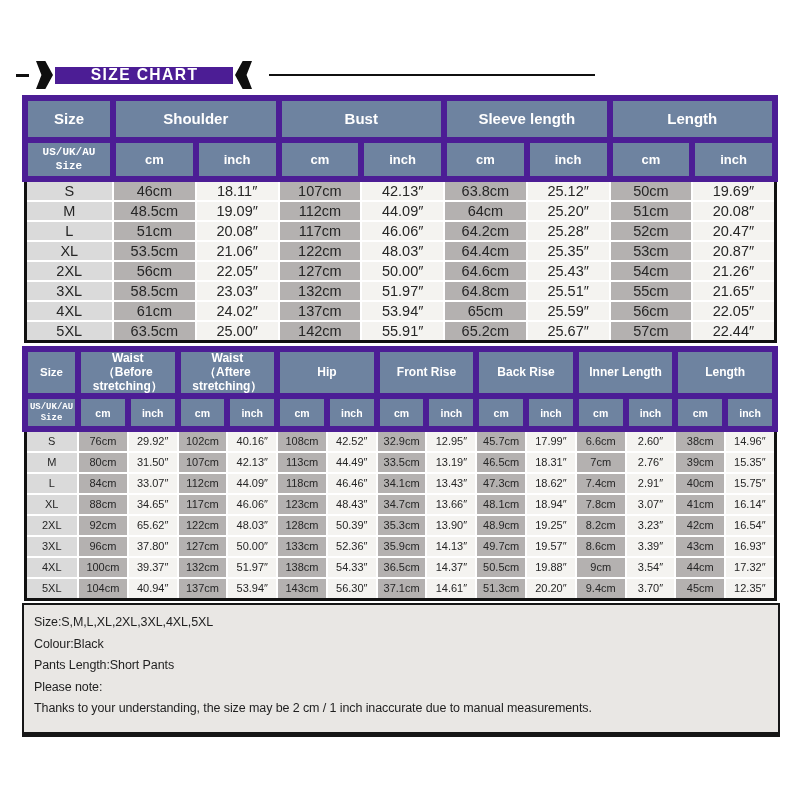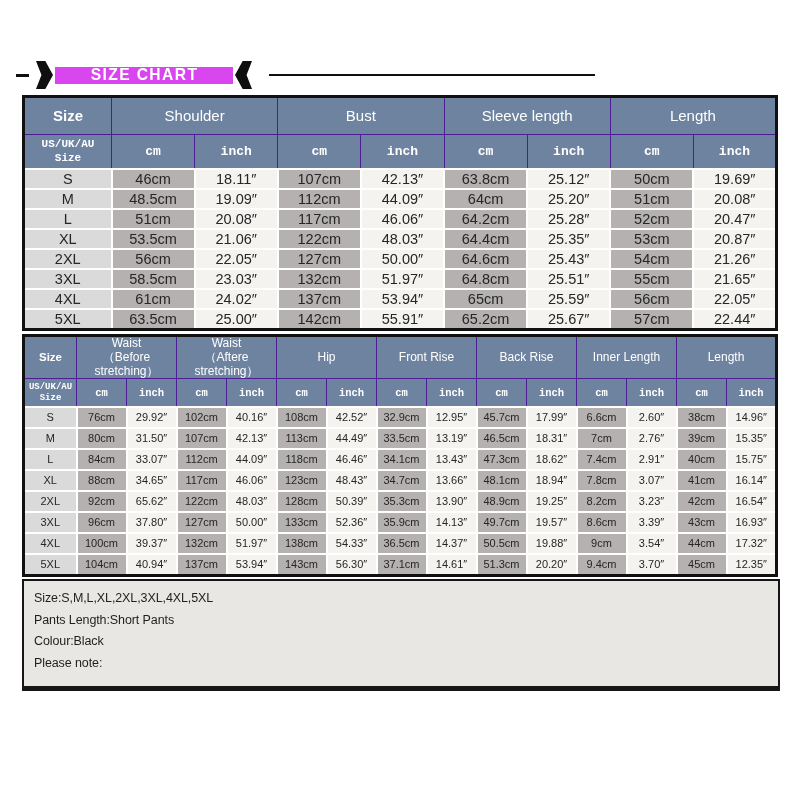--- a/index.html
+++ b/index.html
@@ -8,39 +8,39 @@
     font-family:"Liberation Sans", sans-serif;color:#1c1c1c;
     overflow:hidden;
   }
   
   .banner{display:flex;align-items:center;height:34px;margin:58px 0 0 16px;}
   .banner .dash{width:13px;height:3px;background:#101010;margin-right:7px;flex:none;}
   .fold{width:17px;height:28px;background:#0f0f0f;flex:none;}
   .fold-r{clip-path:polygon(0 0,55% 0,100% 50%,55% 100%,0 100%,32% 50%);margin-right:2px;}
   .fold-l{clip-path:polygon(100% 0,45% 0,0 50%,45% 100%,100% 100%,68% 50%);margin-left:2px;}
   .ribbon{
-    width:178px;height:17px;background:#d946ef;color:#fff;
+    width:178px;height:17px;background:#4c1d95;color:#fff;
     display:flex;align-items:center;justify-content:center;flex:none;
   }
   .ribbon span{font-size:17px;font-weight:bold;letter-spacing:1.5px;transform:scaleX(.92);white-space:nowrap;}
   .banner .line{width:326px;height:2px;background:#101010;margin-left:17px;flex:none;}
 
   
   table.size-table{
     border-collapse:collapse;table-layout:fixed;
     margin:3px 0 0 22px;width:756px;
     border:3px solid #111;
   }
   .size-table th{
-    background:#6e83a0;color:#ffffff;border:1px solid #4c1d95;
+    background:#6e83a0;color:#ffffff;border:6px solid #4c1d95;
     padding:0;vertical-align:middle;
   }
-  .size-table th.group{font-size:15px;font-weight:normal;white-space:pre-line;line-height:1.15;height:36px;}
+  .size-table th.group{font-size:15px;font-weight:bold;white-space:pre-line;line-height:1.15;height:36px;}
   .size-table th.corner{font-size:15px;font-weight:bold;white-space:pre-line;line-height:1.2;}
-  .size-table th.unit{font-family:Liberation Mono, monospace;font-weight:bold;font-size:13px;height:33px;}
+  .size-table th.unit{font-family:Liberation Sans, sans-serif;font-weight:bold;font-size:13px;height:33px;}
   .size-table th.sub{font-family:"Liberation Mono", monospace;font-size:11px;line-height:1.25;}
   .size-table td{
     border:2px solid #ffffff;text-align:center;vertical-align:middle;
     height:18px;line-height:18px;font-size:14.5px;color:#262626;padding:0;
   }
   .size-table td.size{background:#dadada;}
   .size-table td.cmc{background:#b4b1b0;}
   .size-table td.inch{background:#f4f3f0;}
 
   #table2{margin-top:3px;}
@@ -381,16 +381,17 @@
         <td class="cmc">9.4cm</td>
         <td class="inch">3.70″</td>
         <td class="cmc">45cm</td>
         <td class="inch">12.35″</td>
       </tr>
     </tbody>
   </table>
 
 <div class="details">
   <div class="line">Size:S,M,L,XL,2XL,3XL,4XL,5XL</div>
+  <div class="line">Colour:Black</div>
   <div class="line">Pants Length:Short Pants</div>
-  <div class="line">Colour:Black</div>
   <div class="line">Please note:</div>
+  <div class="line">Thanks to your understanding, the size may be 2 cm / 1 inch inaccurate due to manual measurements.</div>
 </div>
 
 </body></html>

